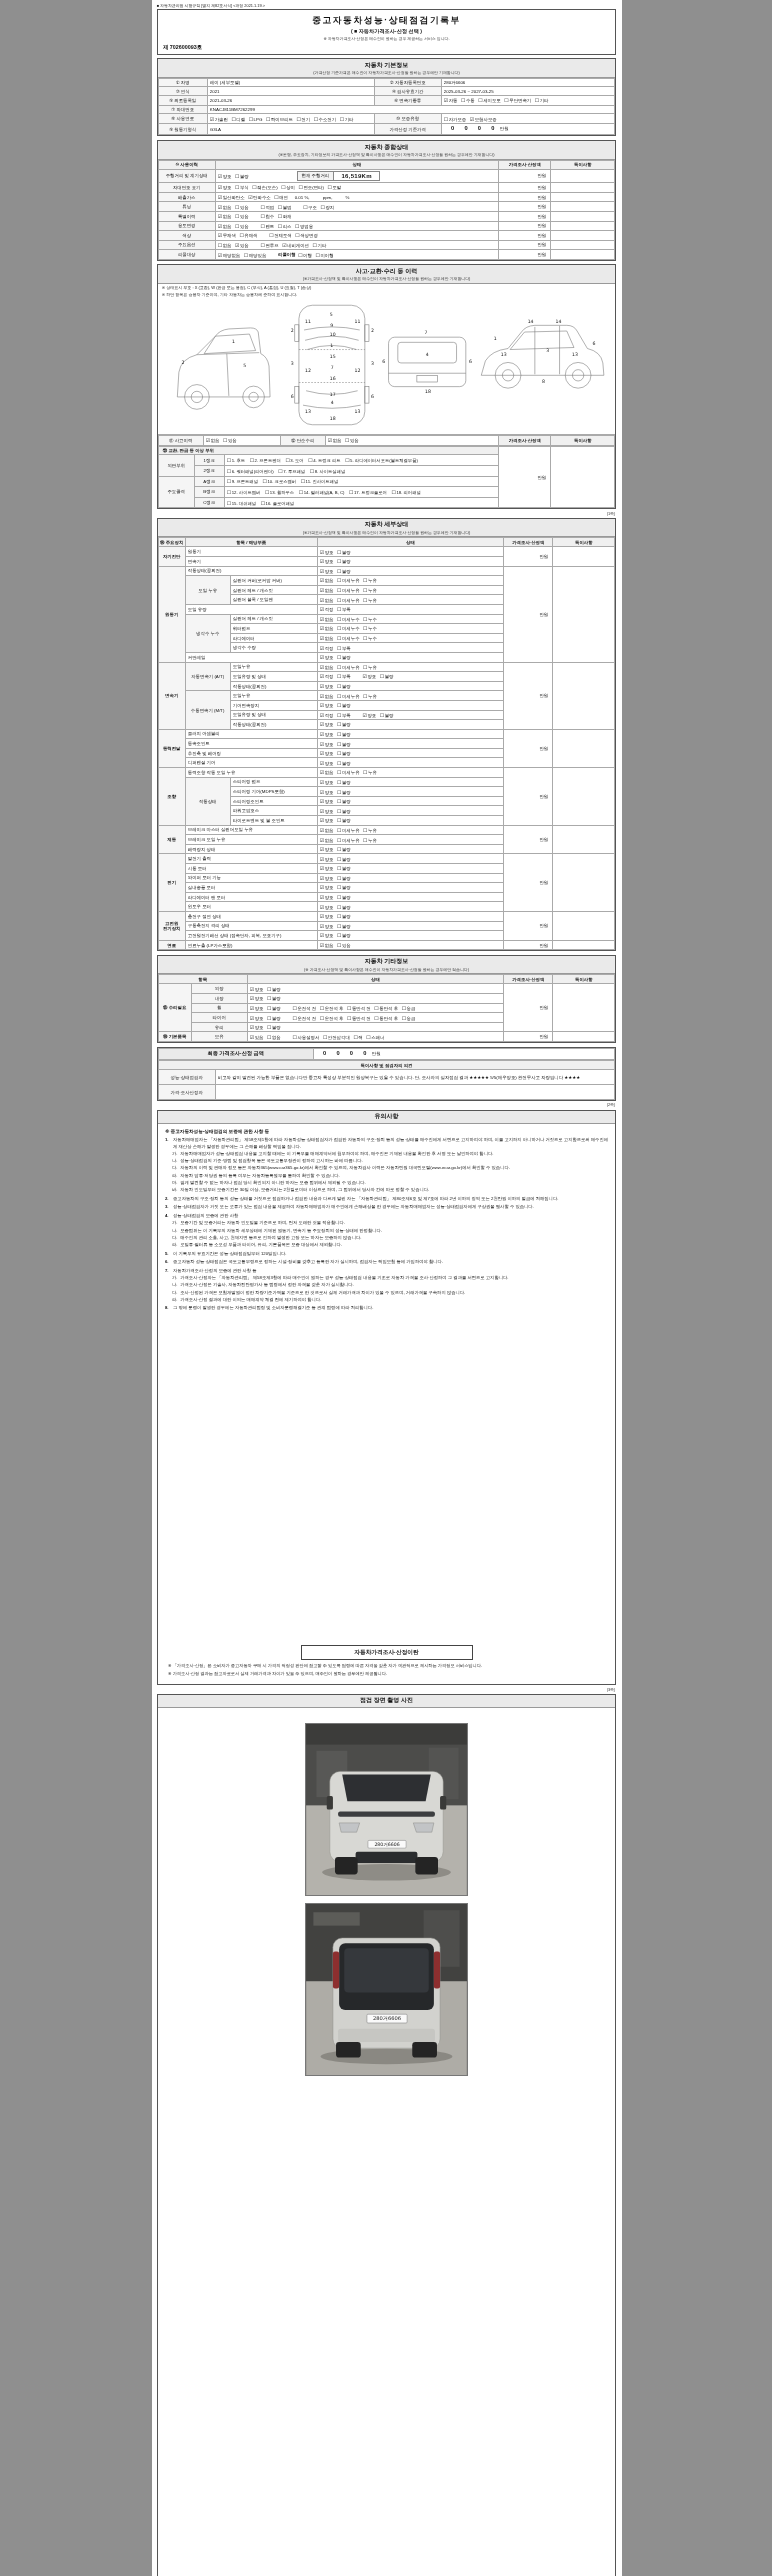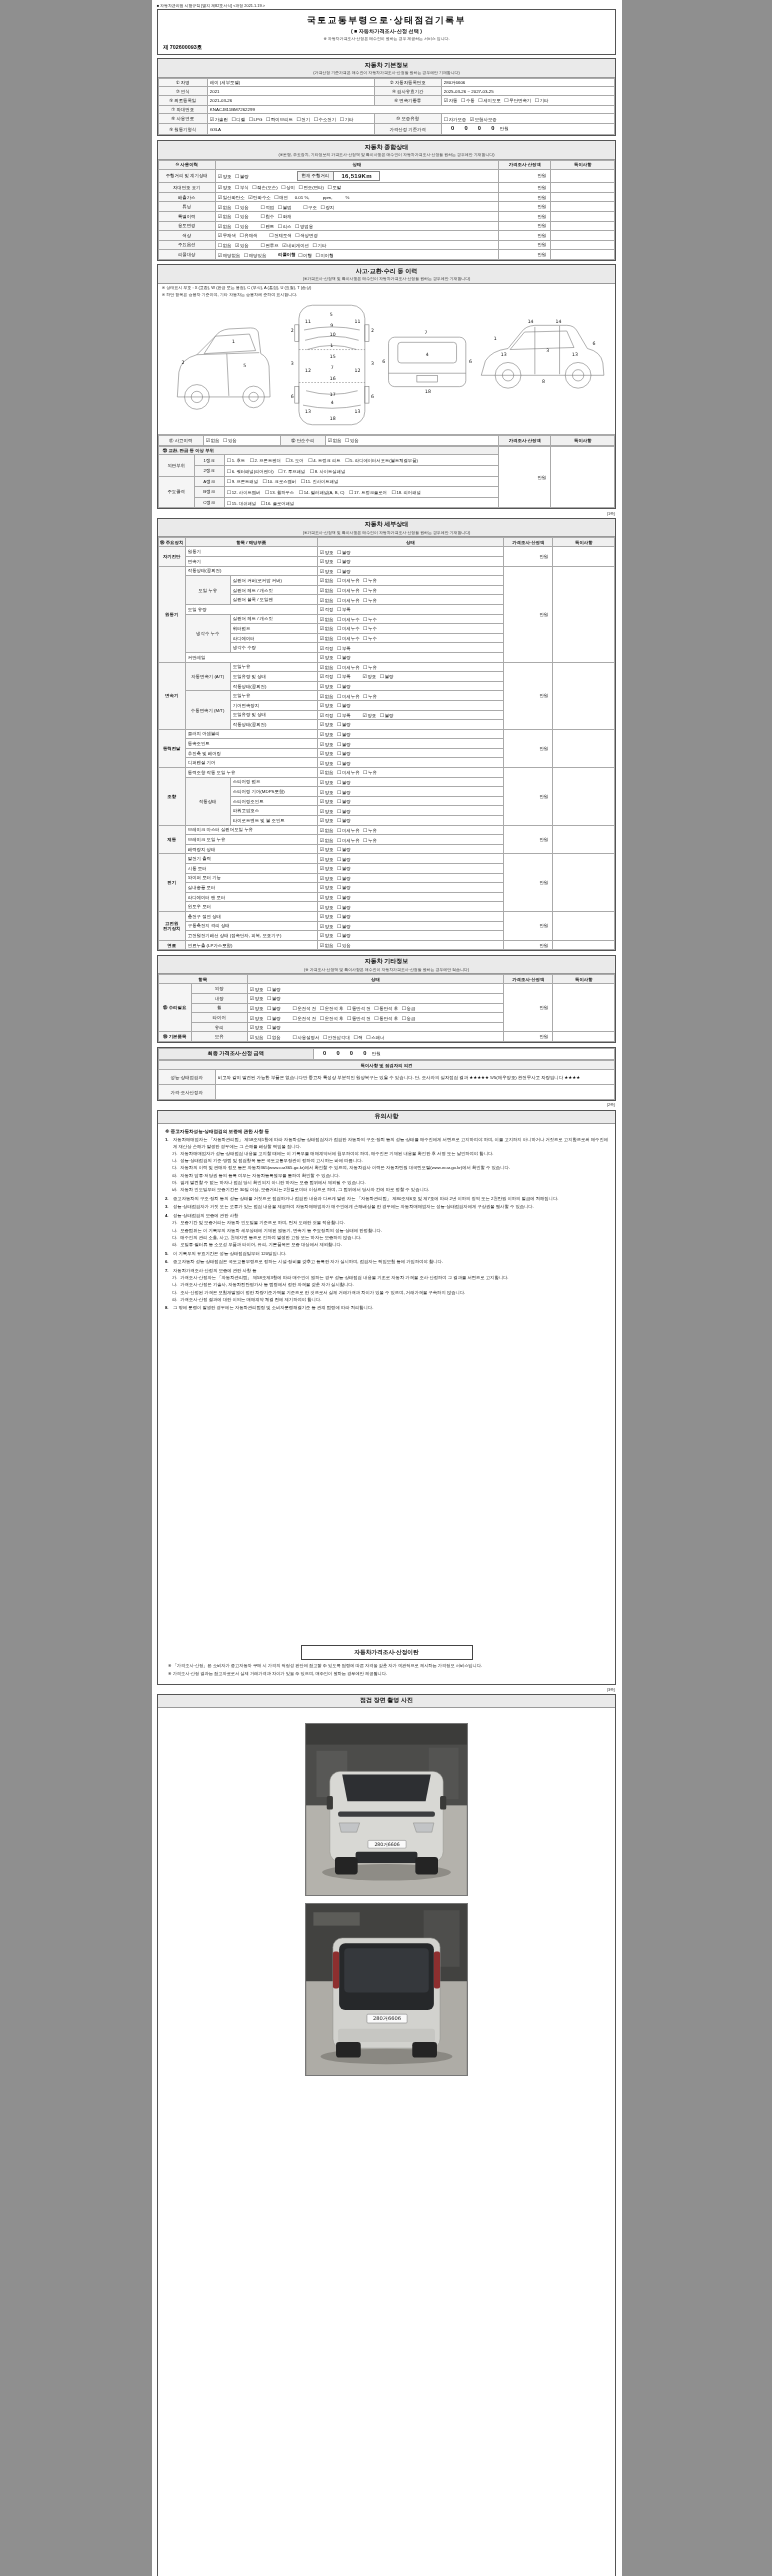--- a/index.html
+++ b/index.html
@@ -61,21 +61,21 @@
   svg text{font-family:"DejaVu Sans",sans-serif}
 </style>
 </head>
 <body>
 
 <div class="sheet">
 
   <div class="formref">■ 자동차관리법 시행규칙 [별지 제82호서식] &lt;개정 2021.1.19.&gt;</div>
 
   <div class="sec head-sec">
-    <div class="doc-title">국토교통부령으로·상태점검기록부</div>
+    <div class="doc-title">중고자동차성능·상태점검기록부</div>
     <div class="doc-sub">( ■ 자동차가격조사·산정 선택 )</div>
     <div class="doc-subnote">※ 자동차가격조사·산정은 매수인이 원하는 경우 제공하는 서비스 입니다.</div>
     <div class="doc-no">제 702600093호</div>
   </div>
 
   <div class="sec">
     <div class="strip"><span>자동차 기본정보</span><span class="note">(가격산정 기준가격은 매수인이 자동차가격조사·산정을 원하는 경우에만 기재합니다)</span></div>
     <table class="grid">
       <colgroup>
           <col style="width:49px">

